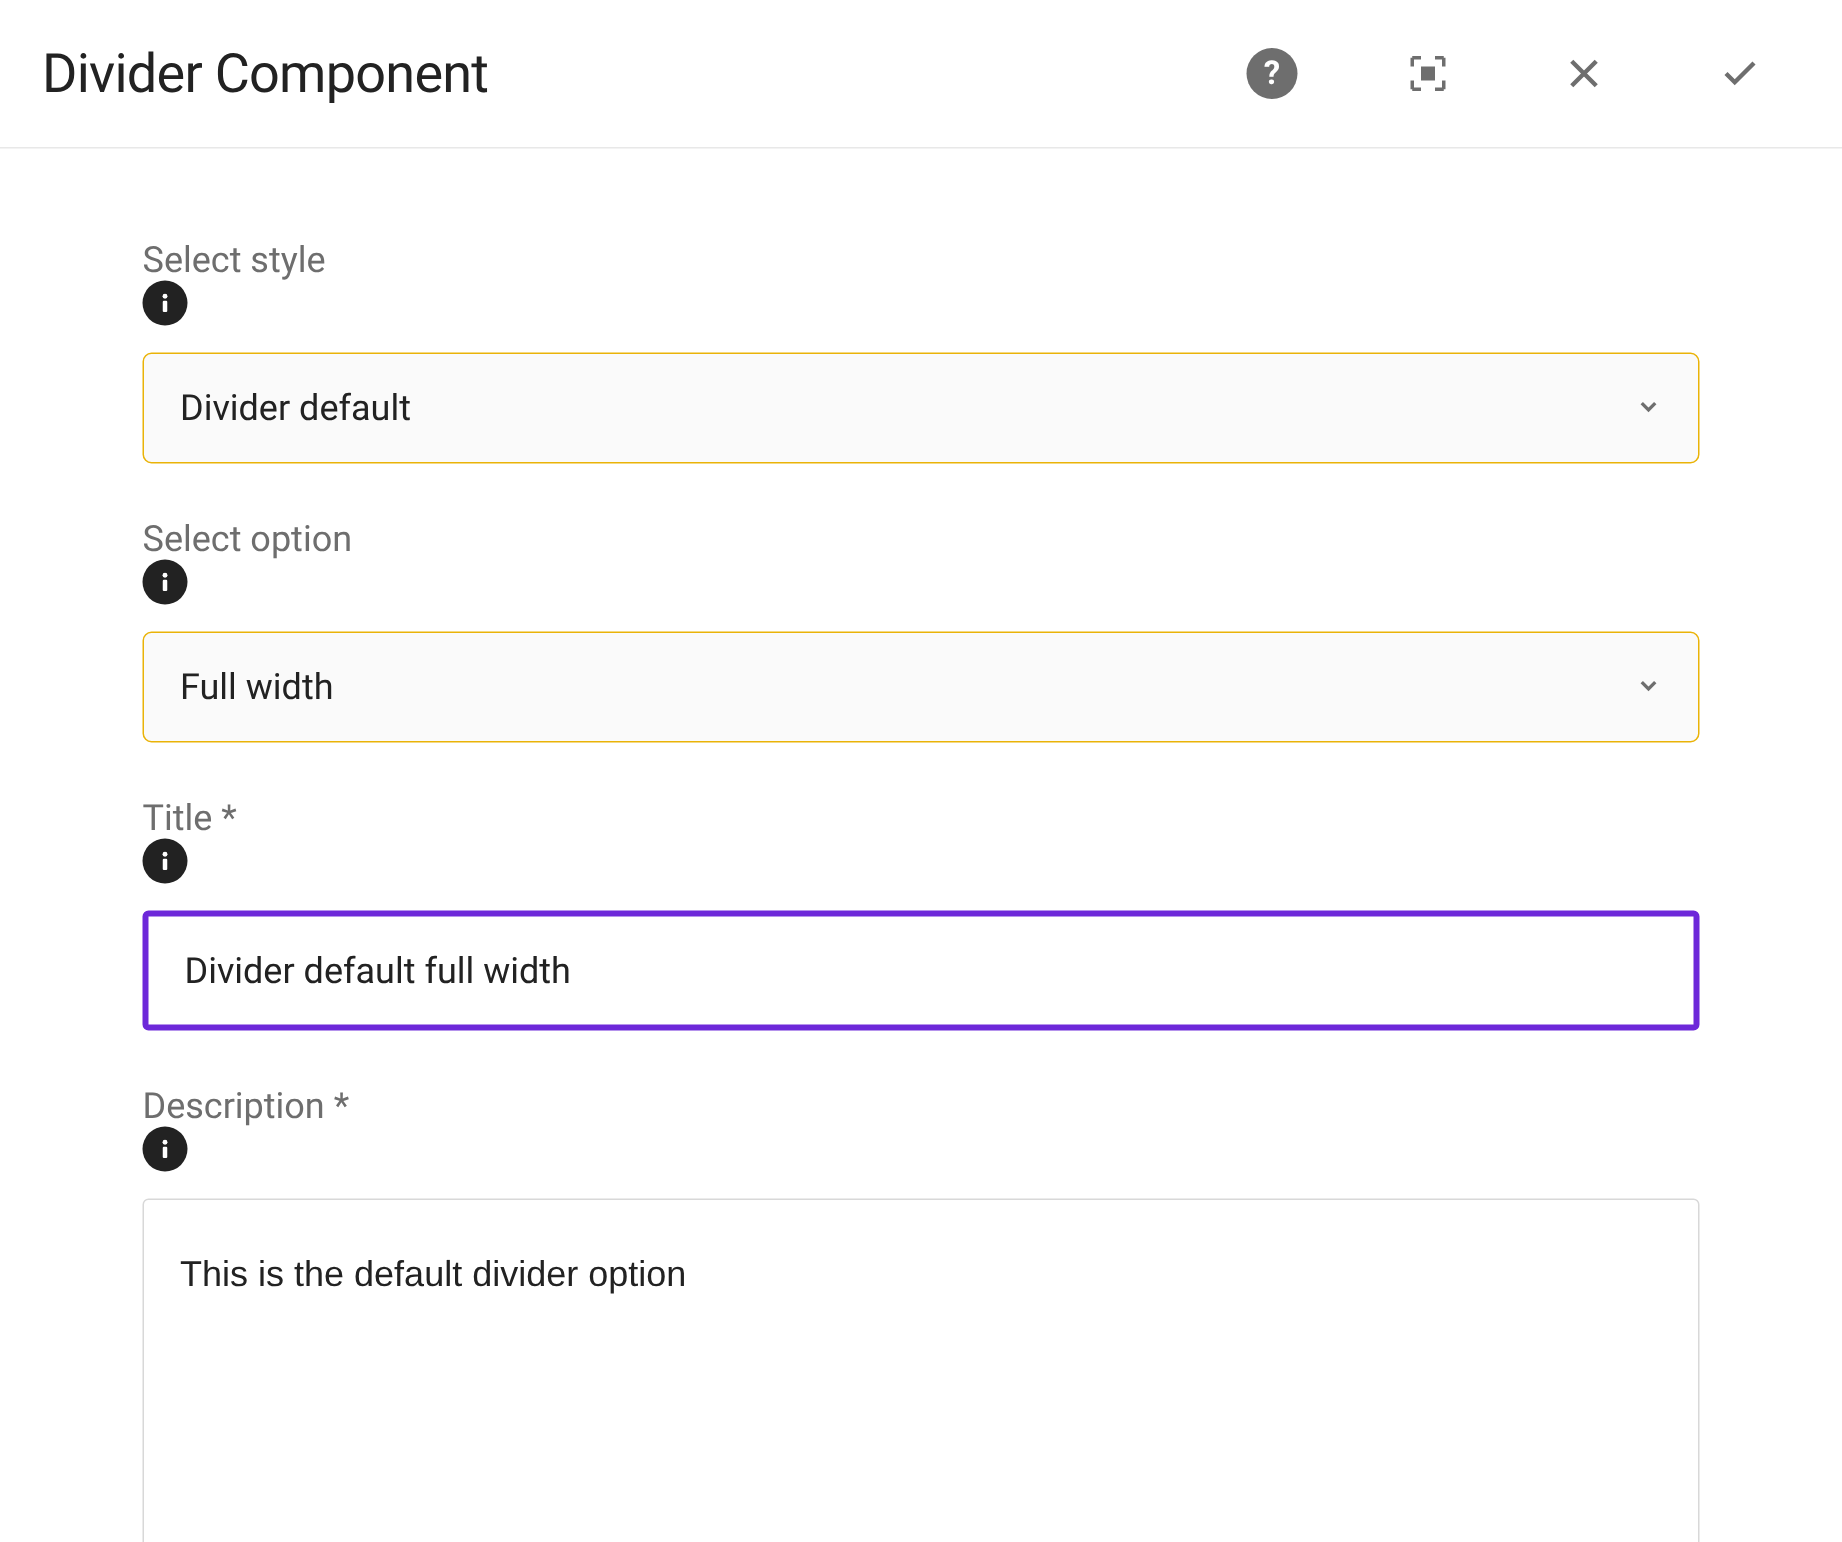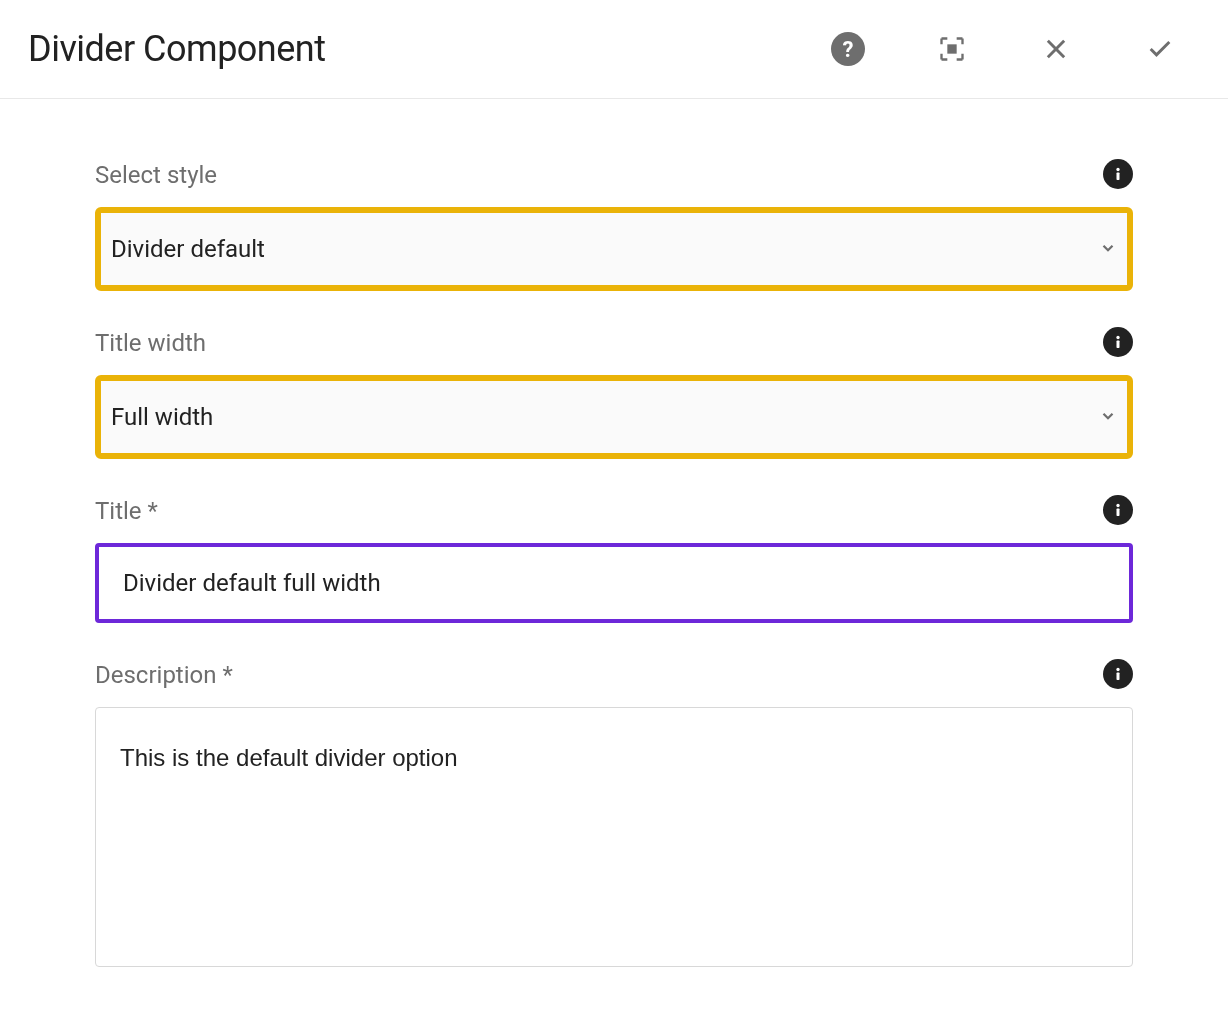--- a/index.html
+++ b/index.html
@@ -63,22 +63,23 @@
     }
     .content {
       padding: 60px 95px 40px 95px;
     }
     .field {
       margin-bottom: 36px;
     }
     .field-label-row {
       display: flex;
       justify-content: space-between;
-      align-items: flex-end;
+      align-items: flex-start;
       margin-bottom: 18px;
+      flex-direction: column;
     }
     .field-label {
       font-size: 24px;
       color: #6e6e6e;
       font-weight: 400;
     }
     .info-icon {
       width: 30px;
       height: 30px;
       border-radius: 50%;
@@ -89,23 +90,23 @@
       color: #fff;
       cursor: pointer;
     }
     .info-icon svg {
       width: 18px;
       height: 18px;
     }
     .select-control {
       width: 100%;
       background: #fafafa;
-      border: 6px solid #eab308;
+      border: 1px solid #eab308;
       border-radius: 6px;
-      padding: 22px 10px;
+      padding: 22px 24px;
       display: flex;
       justify-content: space-between;
       align-items: center;
       cursor: pointer;
       font-size: 24px;
       color: #222;
     }
     .select-control .chevron {
       color: #6e6e6e;
     }
@@ -178,21 +179,21 @@
         <span class="chevron">
           <svg width="18" height="18" viewBox="0 0 24 24" fill="none" stroke="currentColor" stroke-width="3">
             <path d="M6 9 L12 15 L18 9"></path>
           </svg>
         </span>
       </div>
     </div>
 
     <div class="field">
       <div class="field-label-row">
-        <div class="field-label">Title width</div>
+        <div class="field-label">Select option</div>
         <div class="info-icon">
           <svg viewBox="0 0 24 24" fill="currentColor">
             <circle cx="12" cy="6" r="2.2"></circle>
             <rect x="10" y="10" width="4" height="10" rx="1"></rect>
           </svg>
         </div>
       </div>
       <div class="select-control">
         <span>Full width</span>
         <span class="chevron">

